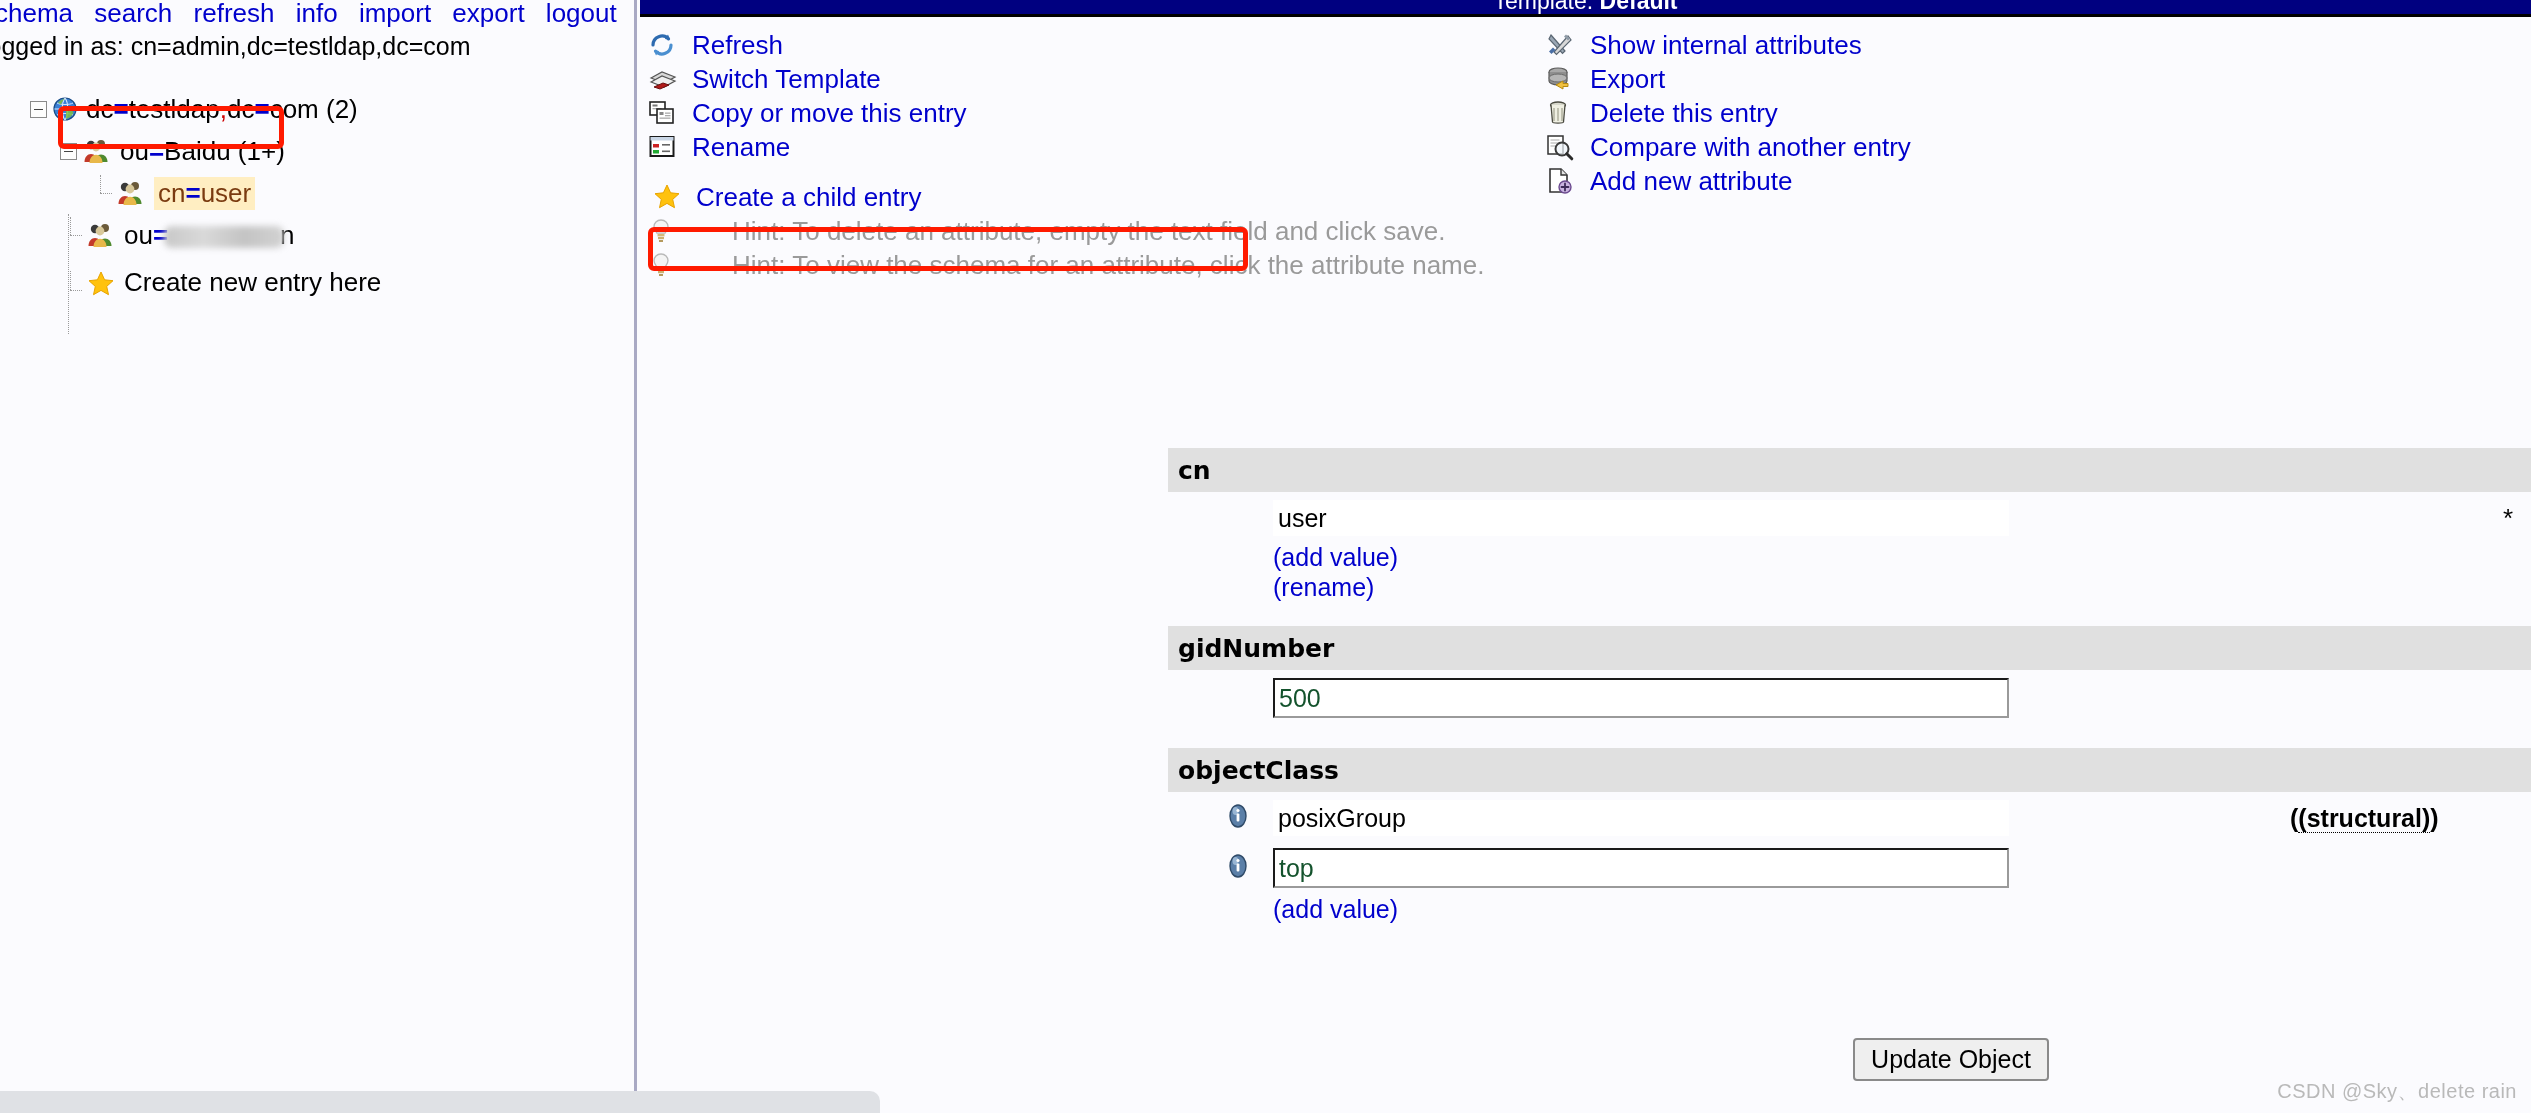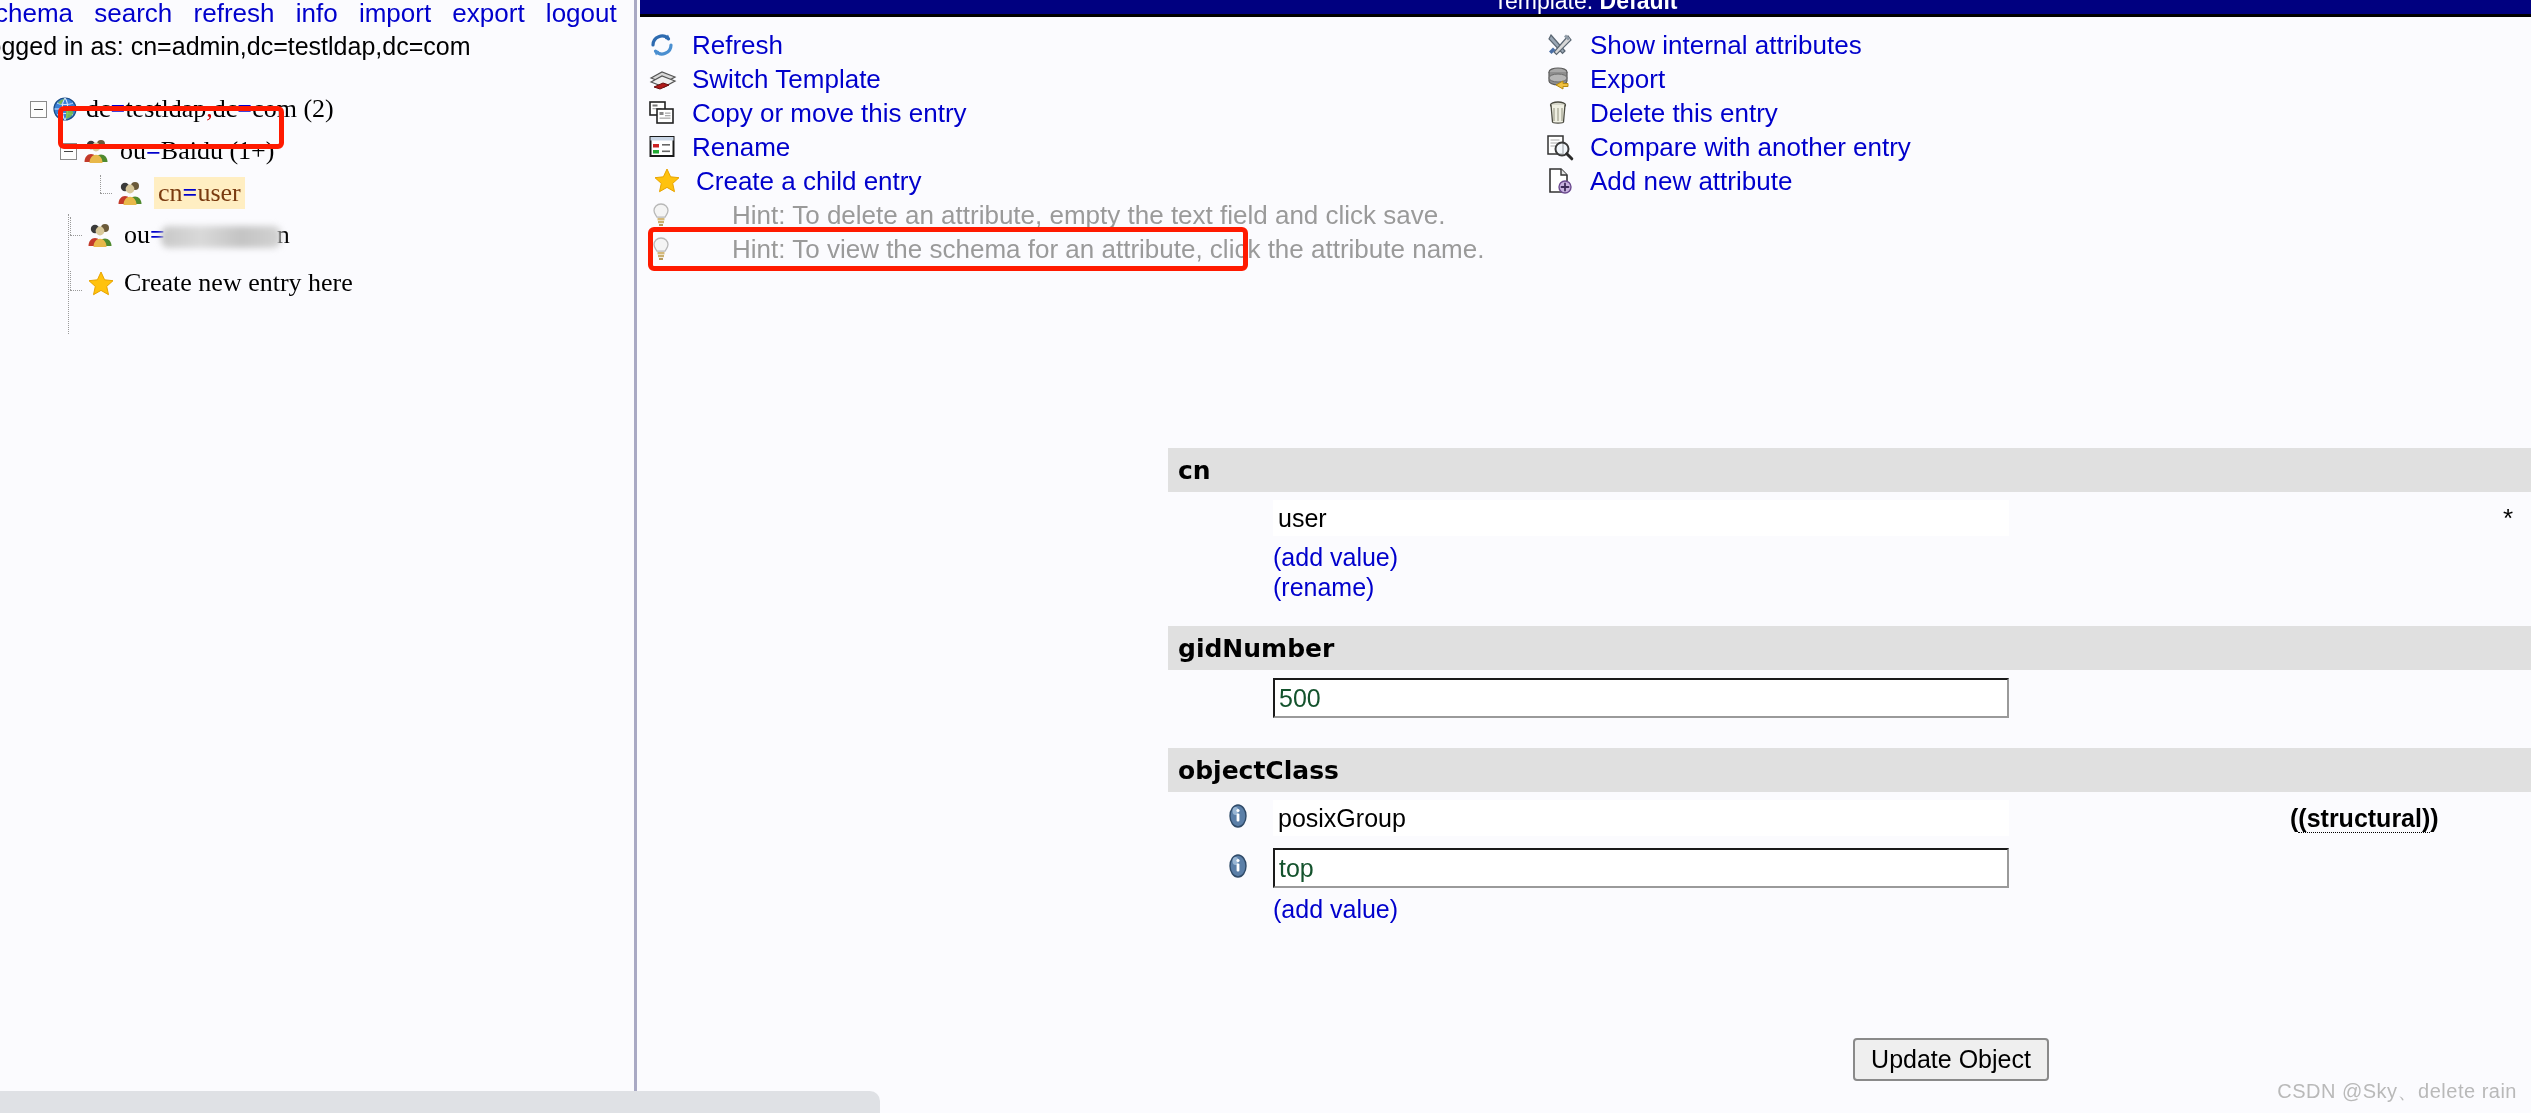--- a/index.html
+++ b/index.html
@@ -51,21 +51,20 @@
     left: 30px; top: 88px;
     font-size: 26px;
     color: #000;
   }
   .tnode {
     display: flex;
     align-items: center;
     height: 42px;
     white-space: nowrap;
     position: relative;
-    font-family: Liberation Serif, serif;
   }
   .tnode.lvl1 { padding-left: 0px; }
   .tnode.lvl2 { padding-left: 30px; }
   .tnode.lvl3 { padding-left: 60px; }
 
   .toggle {
     width: 17px; height: 17px;
     border: 1px solid #8a8a8a;
     background: #fdfdfd;
     display: inline-block;
@@ -462,21 +461,21 @@
             <rect x="2.5" y="4" width="23" height="3.5" fill="#c9d6e6"></rect>
             <rect x="5" y="11" width="6" height="3.5" fill="#cc2222"></rect>
             <rect x="14" y="11" width="8" height="1.6" fill="#666"></rect>
             <rect x="5" y="17" width="6" height="3.5" fill="#22aa33"></rect>
             <rect x="14" y="17.5" width="8" height="1.6" fill="#666"></rect>
           </svg>
         </span>
         <a class="act-link" href="#">Rename</a>
       </div>
 
-      <div class="act-row" style="padding-left:4px;">
+      <div class="act-row" style="padding-left:4px;margin-top:16px;">
         <span class="ico">
           <svg width="30" height="28" viewBox="0 0 30 28">
             <path d="M15 2l3.6 7.8 8.4.9-6.3 5.7 1.8 8.3L15 20.4 7.5 24.7l1.8-8.3L3 10.7l8.4-.9z" fill="#ffc20e" stroke="#e8a400" stroke-width="1"></path>
           </svg>
         </span>
         <a class="act-link" href="#">Create a child entry</a>
       </div>
 
       <div class="act-row hint-row">
         <span class="ico">

